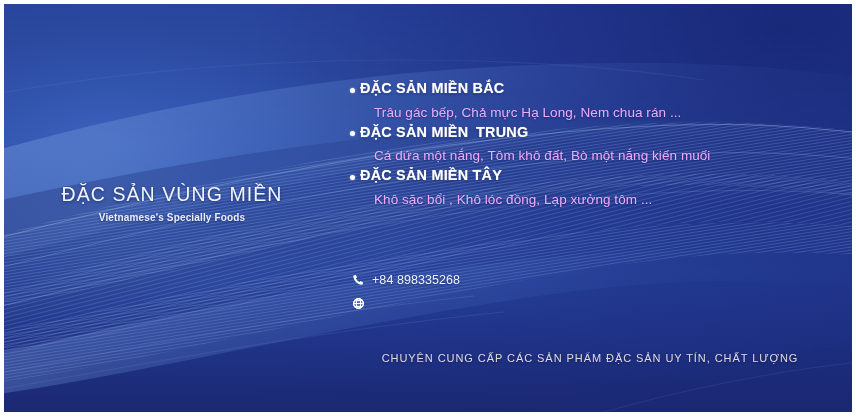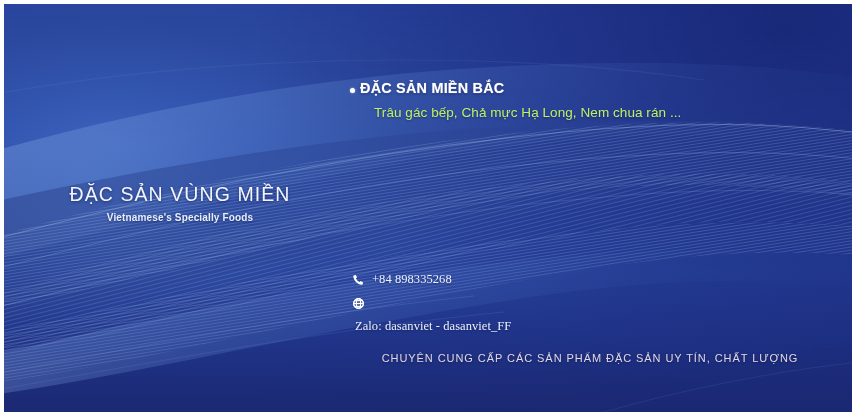--- a/index.html
+++ b/index.html
@@ -72,21 +72,21 @@
       repeating-linear-gradient(0deg, rgba(255,255,255,.035) 0px, rgba(255,255,255,.035) 1px, rgba(0,0,0,0) 1px, rgba(0,0,0,0) 2px),
       repeating-linear-gradient(90deg, rgba(255,255,255,.028) 0px, rgba(255,255,255,.028) 1px, rgba(0,0,0,0) 1px, rgba(0,0,0,0) 2px);
   }
 
   
   .content { position: absolute; inset: 0; }
 
   
   .brand {
     position: absolute;
-    left: 8px;
+    left: 0;
     top: 180px;
     width: 336px;
     text-align: center;
   }
   .brand-title {
     color: #f2f5fd;
     font-size: 19.5px;
     letter-spacing: .055em;
     font-weight: 400;
     line-height: 1.1;
@@ -136,35 +136,34 @@
     letter-spacing: .015em;
     font-stretch: condensed;
     text-shadow:
       0 0 1px rgba(255,255,255,.55),
       0 1px 3px rgba(10,20,70,.55);
     transform: scaleX(.93);
     transform-origin: left center;
   }
   .cat-desc {
     margin: 9px 0 0 24px;
-    color: #bef264;
+    color: #f0abfc;
     font-size: 13.5px;
     font-weight: 400;
     letter-spacing: .005em;
     white-space: nowrap;
     text-shadow: 0 1px 2px rgba(10,20,70,.45);
   }
 
   
   .contact {
     position: absolute;
     left: 348px;
     top: 265px;
     width: 420px;
-    font-family: Liberation Serif, serif;
   }
   .contact-row {
     display: flex;
     align-items: center;
     height: 21px;
     margin-bottom: 3px;
   }
   .c-icon {
     width: 20px;
     flex: none;
@@ -305,22 +304,35 @@
 
       <div class="cat">
         <div class="cat-head">
           <span class="bullet-dot"></span>
           <span class="cat-title">ĐẶC SẢN MIỀN BẮC</span>
         </div>
         <div class="cat-desc">Trâu gác bếp, Chả mực Hạ Long, Nem chua rán ...</div>
       </div>
 
       <div class="cat">
-      </div>
-
+        <div class="cat-head">
+          <span class="bullet-dot"></span>
+          <span class="cat-title">ĐẶC SẢN MIỀN</span>
+          <span class="cat-title alt">TRUNG</span>
+        </div>
+        <div class="cat-desc">Cá dứa một nắng, Tôm khô đất, Bò một nắng kiến muối</div>
+      </div>
+
+      <div class="cat">
+        <div class="cat-head">
+          <span class="bullet-dot"></span>
+          <span class="cat-title">ĐẶC SẢN MIỀN TÂY</span>
+        </div>
+        <div class="cat-desc">Khô sặc bổi , Khô lóc đồng, Lạp xưởng tôm ...</div>
+      </div>
 
     </div>
 
     <div class="contact">
 
       <div class="contact-row">
         <span class="c-icon">
           <svg width="13" height="13" viewBox="0 0 24 24" fill="currentColor">
             <path d="M19.6 16.4l-3-1.3a1.3 1.3 0 0 0-1.5.37l-1.1 1.35a15.3 15.3 0 0 1-6.8-6.8l1.35-1.1A1.3 1.3 0 0 0 8.9 7.4l-1.3-3A1.3 1.3 0 0 0 6.1 3.7L3.4 4.4A1.4 1.4 0 0 0 2.4 5.9C2.9 13.9 10.1 21.1 18.1 21.6a1.4 1.4 0 0 0 1.5-1l.7-2.7a1.3 1.3 0 0 0-.7-1.5z"></path>
           </svg>
@@ -334,19 +346,18 @@
             <circle cx="12" cy="12" r="9" fill="currentColor" fill-opacity="0.18"></circle>
             <circle cx="12" cy="12" r="9"></circle>
             <ellipse cx="12" cy="12" rx="4" ry="9"></ellipse>
             <line x1="3" y1="12" x2="21" y2="12"></line>
             <line x1="4.6" y1="6.6" x2="19.4" y2="6.6"></line>
             <line x1="4.6" y1="17.4" x2="19.4" y2="17.4"></line>
           </svg>
         </span>
       </div>
 
-      <div class="zalo-row">Zalo:  dasanviet - dasanviet_FF</div>
     </div>
 
     <div class="tagline">CHUYÊN CUNG CẤP CÁC SẢN PHẨM ĐẶC SẢN UY TÍN, CHẤT LƯỢNG</div>
 
   </div>
 </div>
 
 </body></html>

